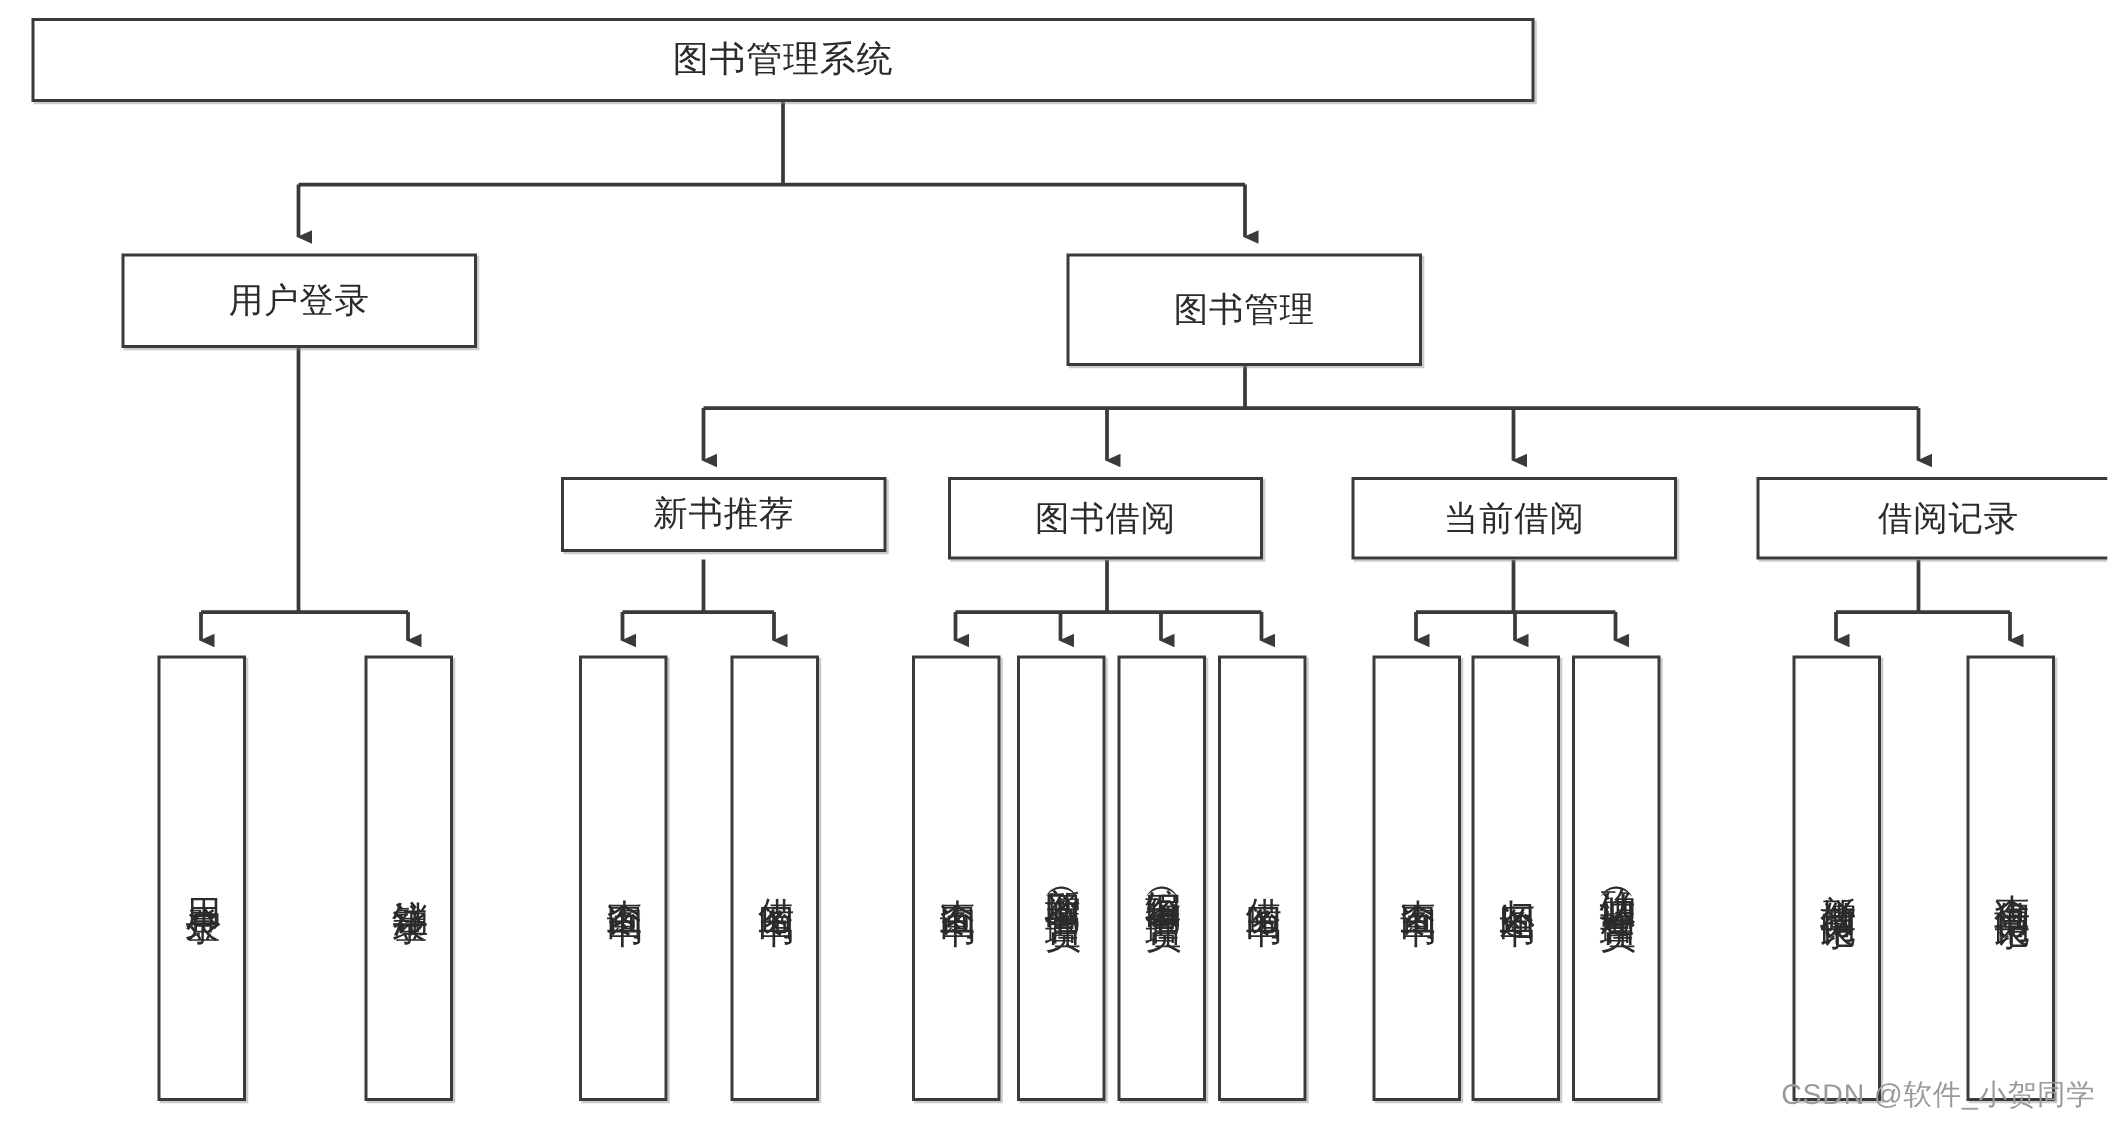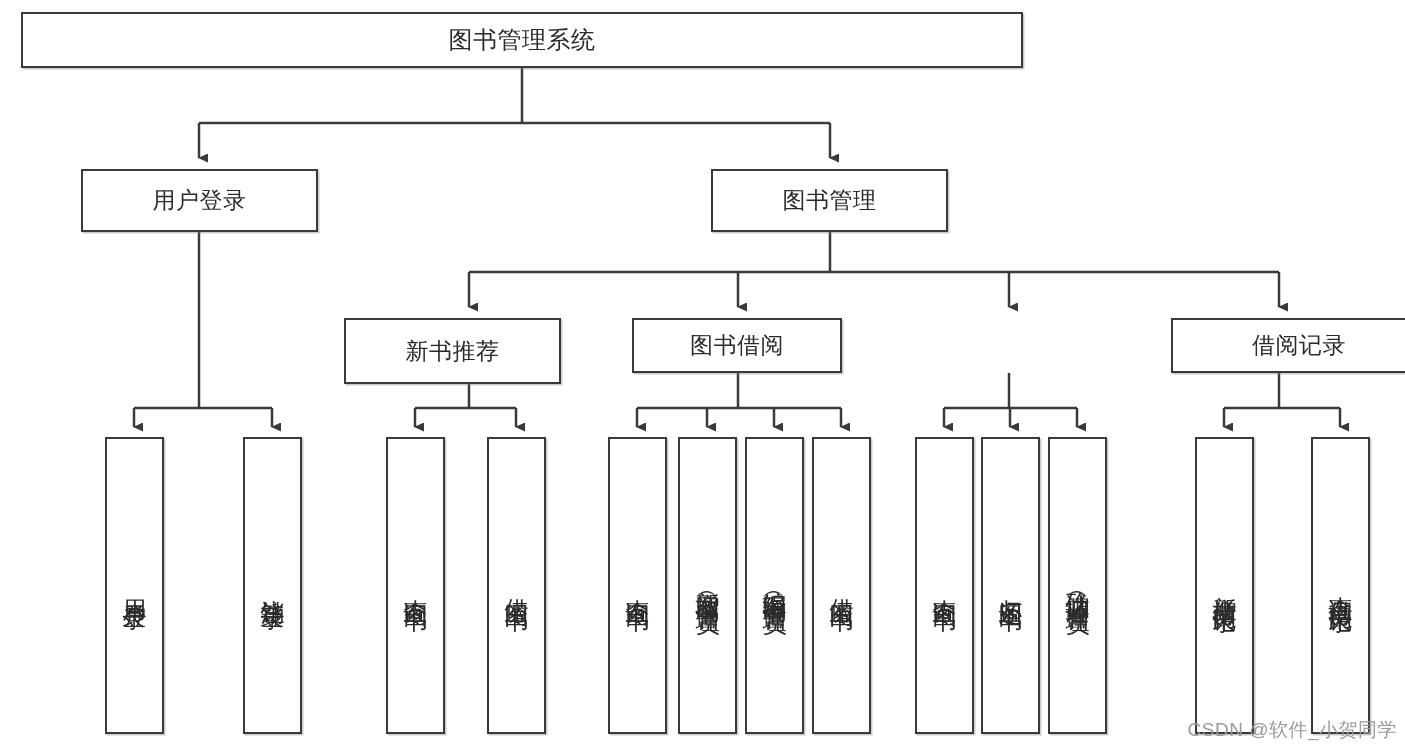--- a/index.html
+++ b/index.html
@@ -128,30 +128,33 @@
     </g>
   </svg>
 
   <div class="node root horiz" style="left:21px; top:12px; width:1002px; height:56px;">
     <span class="label">图书管理系统</span>
   </div>
 
   <div class="node horiz" style="left:81px; top:169px; width:237px; height:63px;">
     <span class="label">用户登录</span>
   </div>
-  <div class="node horiz" style="left:711px; top:169px; width:237px; height:63px;">
+  <div class="node horiz" style="left:711px; top:169px; width:237px; height:75px;">
     <span class="label">图书管理</span>
   </div>
 
-  <div class="node horiz" style="left:344px; top:318px; width:217px; height:66px;">
+  <div class="node horiz" style="left:374px; top:318px; width:217px; height:50px;font-family:Liberation Serif, serif;">
     <span class="label">新书推荐</span>
   </div>
   <div class="node horiz" style="left:632px; top:318px; width:210px; height:55px;">
     <span class="label">图书借阅</span>
   </div>
+  <div class="node horiz" style="left:901px; top:318px; width:217px; height:55px;">
+    <span class="label">当前借阅</span>
+  </div>
   <div class="node horiz" style="left:1171px; top:318px; width:256px; height:55px;">
     <span class="label">借阅记录</span>
   </div>
 
   <div class="node vert" style="left:105px; top:437px; width:59px; height:297px;">
     <span class="label">用户登录</span>
   </div>
   <div class="node vert" style="left:243px; top:437px; width:59px; height:297px;">
     <span class="label">注销登录</span>
   </div>

